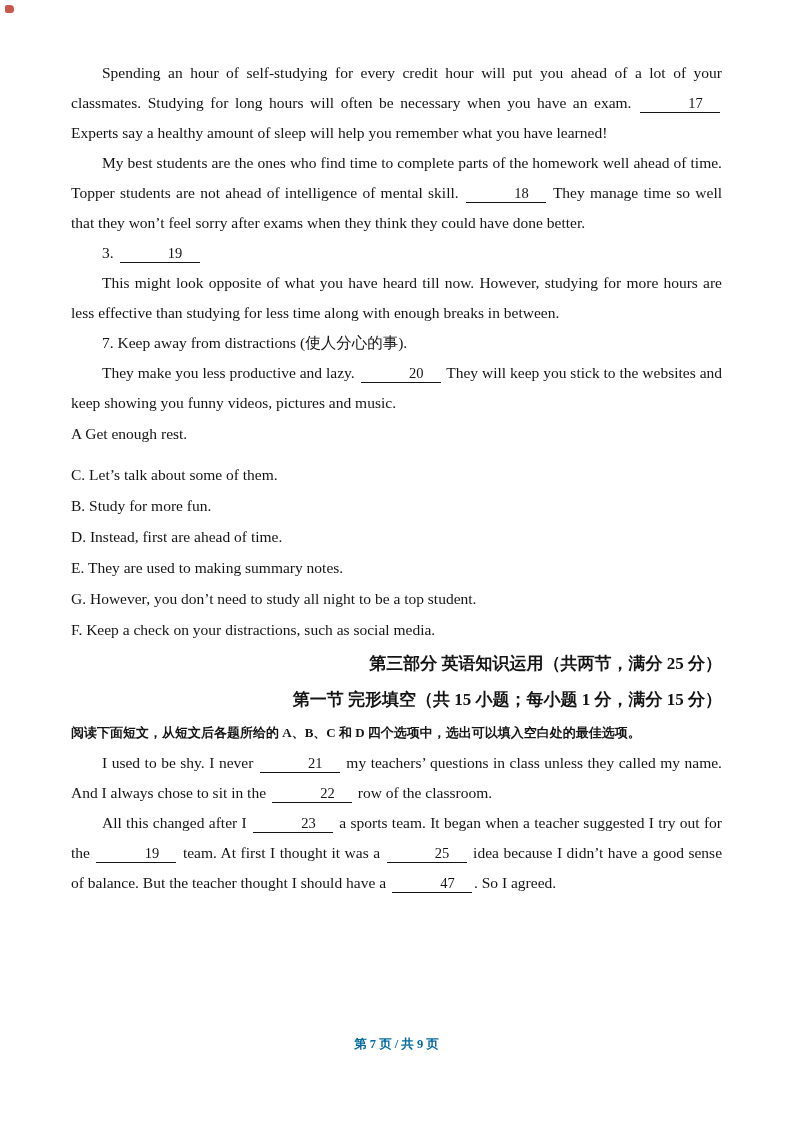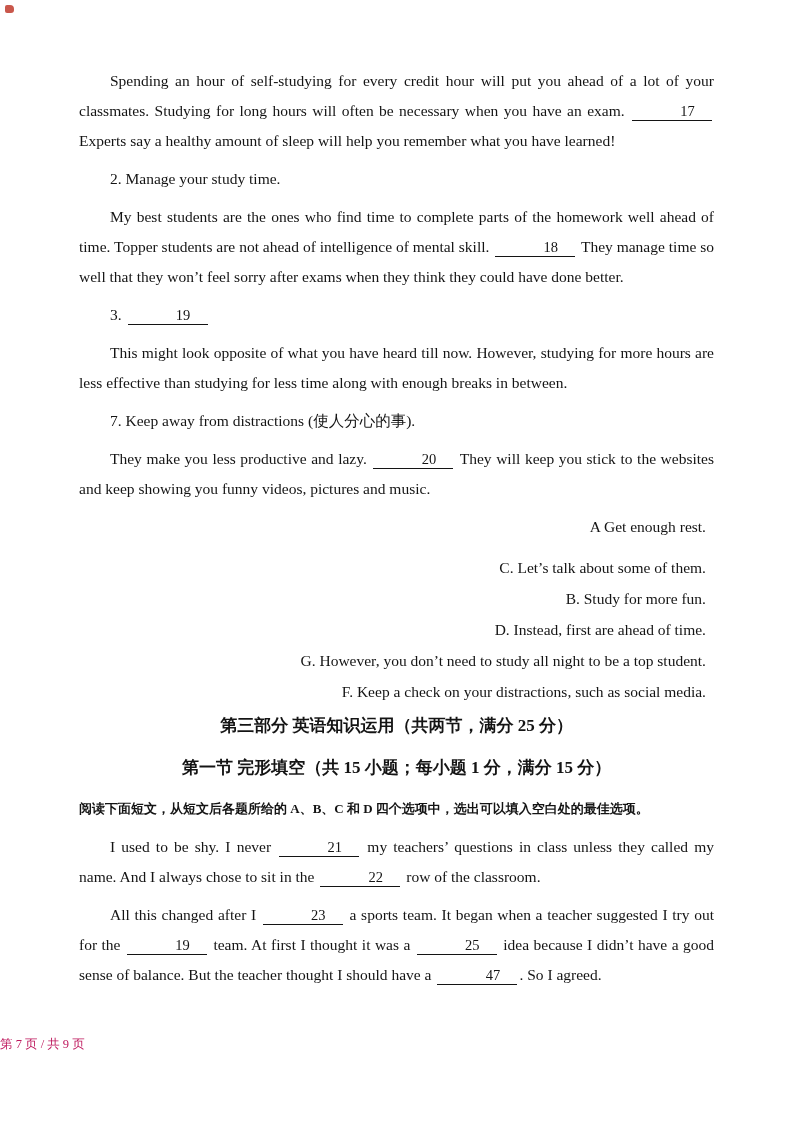--- a/index.html
+++ b/index.html
@@ -23,34 +23,34 @@
     position: absolute;
     left: 5px;
     top: 5px;
     width: 9px;
     height: 8px;
     background: #c0392b;
     border-radius: 2px 4px 3px 2px;
     opacity: .85;
   }
   p {
-    margin: 8px;
+    margin: 0;
     font-size: 15.5px;
     line-height: 30px;
     text-align: justify;
   }
   p.indent { text-indent: 31px; }
   p.left { text-align: left; }
-  .options p { text-align: right; margin: 1px 16px; }
+  .options p { text-align: left; margin: 1px 0; }
   .options p.option-a { margin-bottom: 11px; }
   .heading {
     font-weight: 700;
     font-size: 17px;
     line-height: 34px;
-    text-align: center;
+    text-align: right;
     margin-top: 2px;
   }
   .instructions {
     font-weight: 700;
     font-size: 13px;
     line-height: 31px;
     text-align: justify;
   }
   .blank {
     display: inline-block;
@@ -59,44 +59,46 @@
     border-bottom: 1px solid #141414;
     font-size: 14.5px;
     line-height: 18px;
     margin: 0 2px;
   }
   .footer {
     position: absolute;
     left: 0;
     right: 0;
     top: 1036px;
+    text-align: center;
     font-size: 12.5px;
-    color: #be185d;
+    color: #0369a1;
+    font-weight: bold;
   }
 </style>
 </head>
 <body>
 
 <div class="page">
   <span class="corner-mark"></span>
 
   <div>
     <p class="indent">Spending an hour of self-studying for every credit hour will put you ahead of a lot of your classmates. Studying for long hours will often be necessary when you have an exam. <span class="blank">17</span> Experts say a healthy amount of sleep will help you remember what you have learned!</p>
-    <p class="indent left">2. Manage your study time.</p>
     <p class="indent">My best students are the ones who find time to complete parts of the homework well ahead of time. Topper students are not ahead of intelligence of mental skill. <span class="blank">18</span> They manage time so well that they won’t feel sorry after exams when they think they could have done better.</p>
     <p class="indent left">3. <span class="blank">19</span></p>
     <p class="indent">This might look opposite of what you have heard till now. However, studying for more hours are less effective than studying for less time along with enough breaks in between.</p>
     <p class="indent left">7. Keep away from distractions (使人分心的事).</p>
     <p class="indent">They make you less productive and lazy. <span class="blank">20</span> They will keep you stick to the websites and keep showing you funny videos, pictures and music.</p>
 
     <div class="options">
       <p class="option-a">A  Get enough rest.</p>
       <p>C. Let’s talk about some of them.</p>
       <p>B. Study for more fun.</p>
       <p>D. Instead, first are ahead of time.</p>
+      <p>E. They are used to making summary notes.</p>
       <p>G. However, you don’t need to study all night to be a top student.</p>
       <p>F. Keep a check on your distractions, such as social media.</p>
     </div>
   </div>
 
   <div>
     <p class="heading">第三部分 英语知识运用（共两节，满分 25 分）</p>
     <p class="heading">第一节 完形填空（共 15 小题；每小题 1 分，满分 15 分）</p>
     <p class="instructions">阅读下面短文，从短文后各题所给的 A、B、C 和 D 四个选项中，选出可以填入空白处的最佳选项。</p>
     <p class="indent">I used to be shy. I never <span class="blank">21</span> my teachers’ questions in class unless they called my name. And I always chose to sit in the <span class="blank">22</span> row of the classroom.</p>

